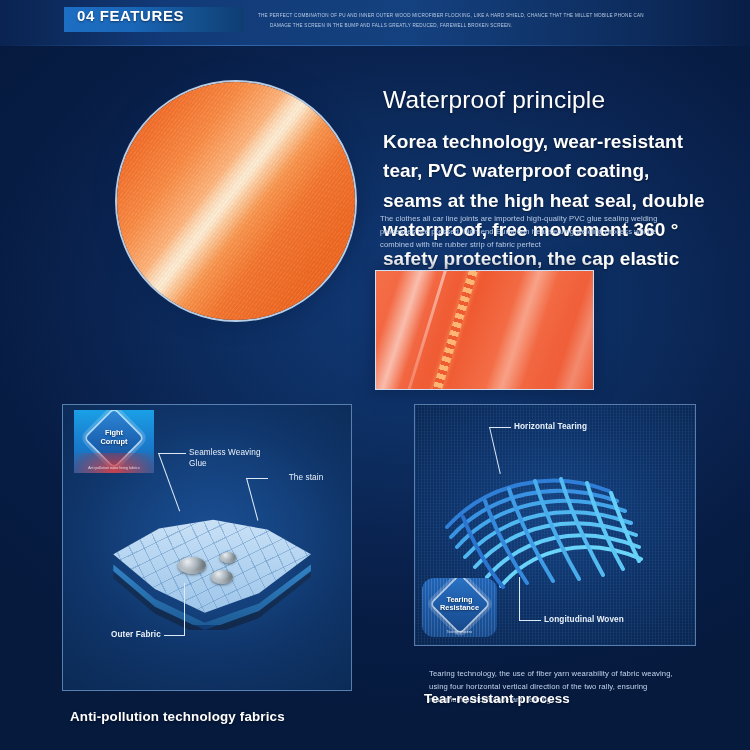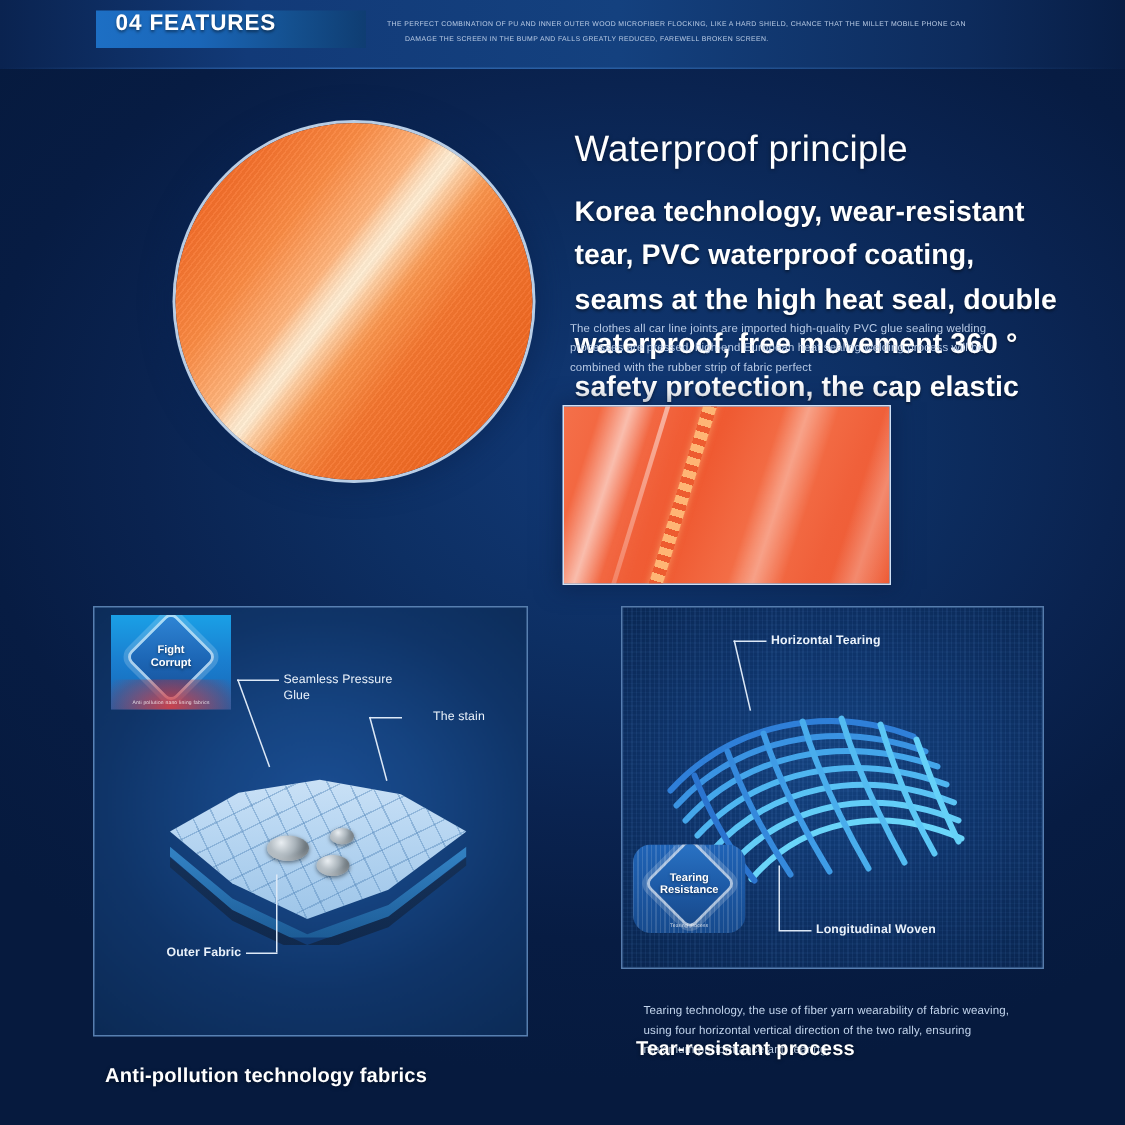--- a/index.html
+++ b/index.html
@@ -196,21 +196,21 @@
   }
   .badge-left .glow{
     position:absolute;left:-10%;bottom:-40%;width:120%;height:72%;
     background:radial-gradient(ellipse at 50% 40%,rgba(230,60,60,.85) 0%,rgba(190,40,40,.25) 55%,rgba(0,0,0,0) 75%);
   }
   .badge-sub{
     position:absolute;left:0;right:0;bottom:3px;text-align:center;
     color:rgba(255,255,255,.8);font-size:3.3px;letter-spacing:.15px;
   }
   .badge-right{
-    left:7px;bottom:23px;width:75px;height:59px;
+    left:7px;bottom:8px;width:75px;height:59px;
     background:
       repeating-linear-gradient(90deg,rgba(255,255,255,.13) 0 1px,rgba(0,0,0,0) 1px 3px),
       linear-gradient(180deg,#1f63b6 0%,#1a55a0 55%,#164a8d 100%);
     border-radius: 12px;
   }
   .badge-right .diamond{
     background:linear-gradient(135deg,#2a74c6 0%,#1d5aa6 55%,#18498a 100%);
   }
 
   
@@ -279,21 +279,21 @@
       <div class="sheet-top"></div>
       <div class="sheet-grid"></div>
     </div>
 
     <div class="drop d1"></div>
     <div class="drop d2"></div>
     <div class="drop d3"></div>
 
     <div class="lead" style="left:95px;top:48px;width:1px;height:62px;transform:rotate(-20deg);transform-origin:top;"></div>
     <div class="lead" style="left:95px;top:48px;width:28px;height:1px;"></div>
-    <div class="callout" style="left:126px;top:43px;width:100px;">Seamless Pressure
+    <div class="callout" style="left:126px;top:43px;width:100px;">Seamless Weaving
 Glue</div>
 
     <div class="lead" style="left:183px;top:73px;width:1px;height:44px;transform:rotate(-15deg);transform-origin:top;"></div>
     <div class="lead" style="left:183px;top:73px;width:22px;height:1px;"></div>
     <div class="callout" style="left:208px;top:68px;width:70px;text-align:center;">The stain</div>
 
     <div class="lead" style="left:121px;top:178px;width:1px;height:52px;"></div>
     <div class="lead" style="left:101px;top:230px;width:21px;height:1px;"></div>
     <div class="callout" style="left:48px;top:225px;width:60px;font-weight:bold;">Outer Fabric</div>
   </div>

